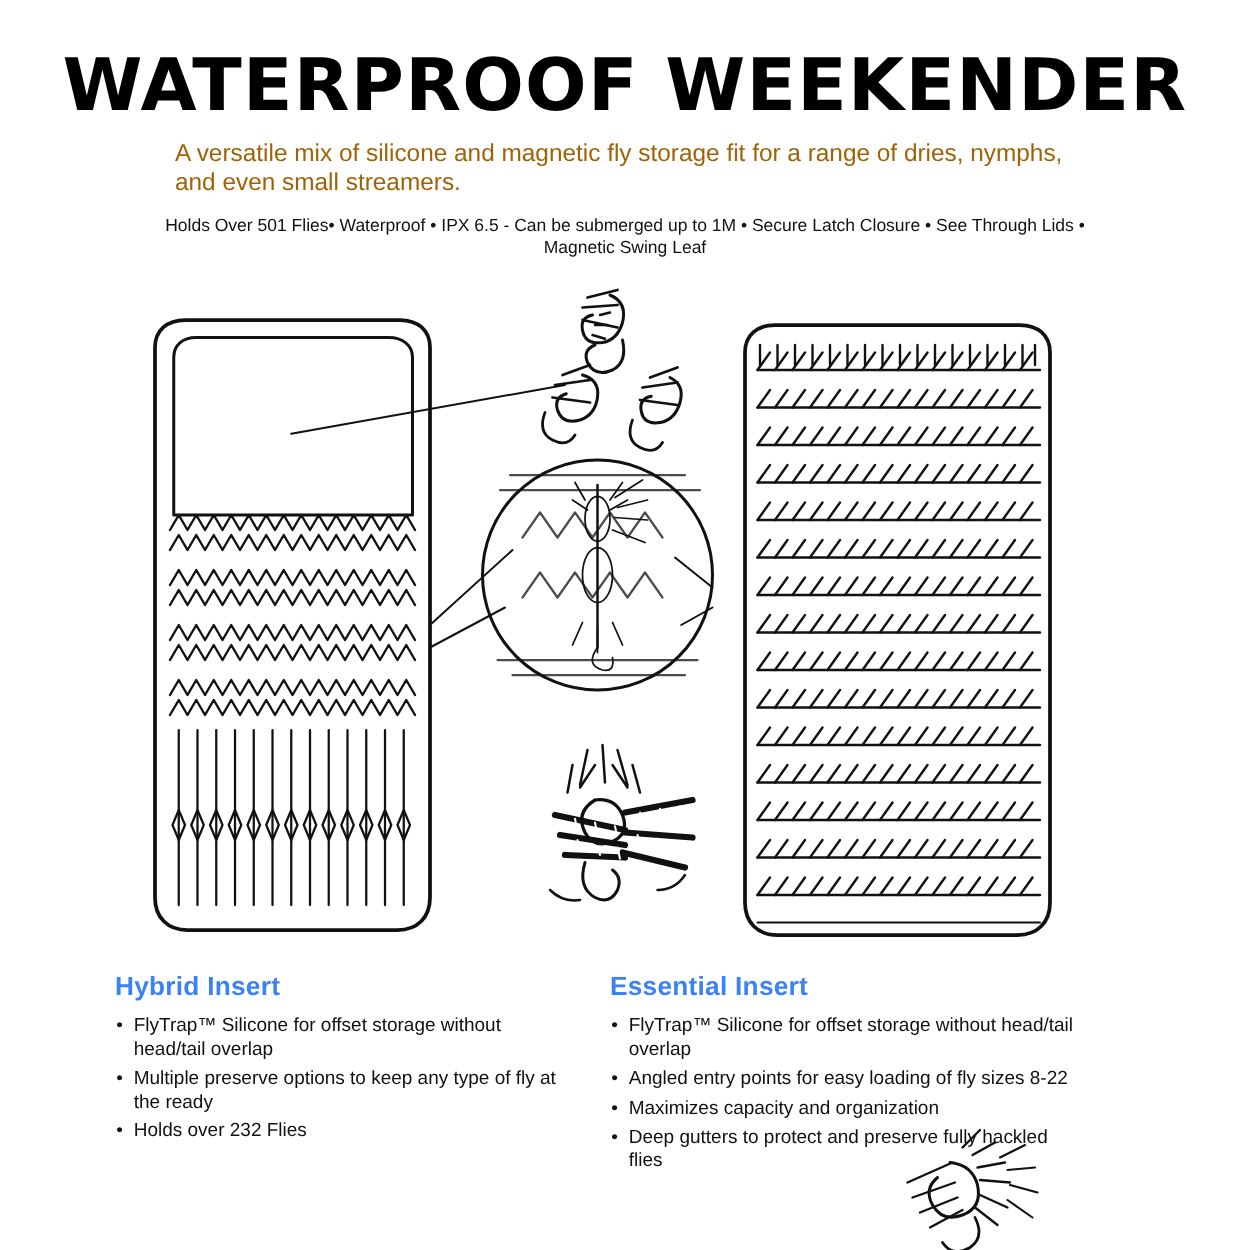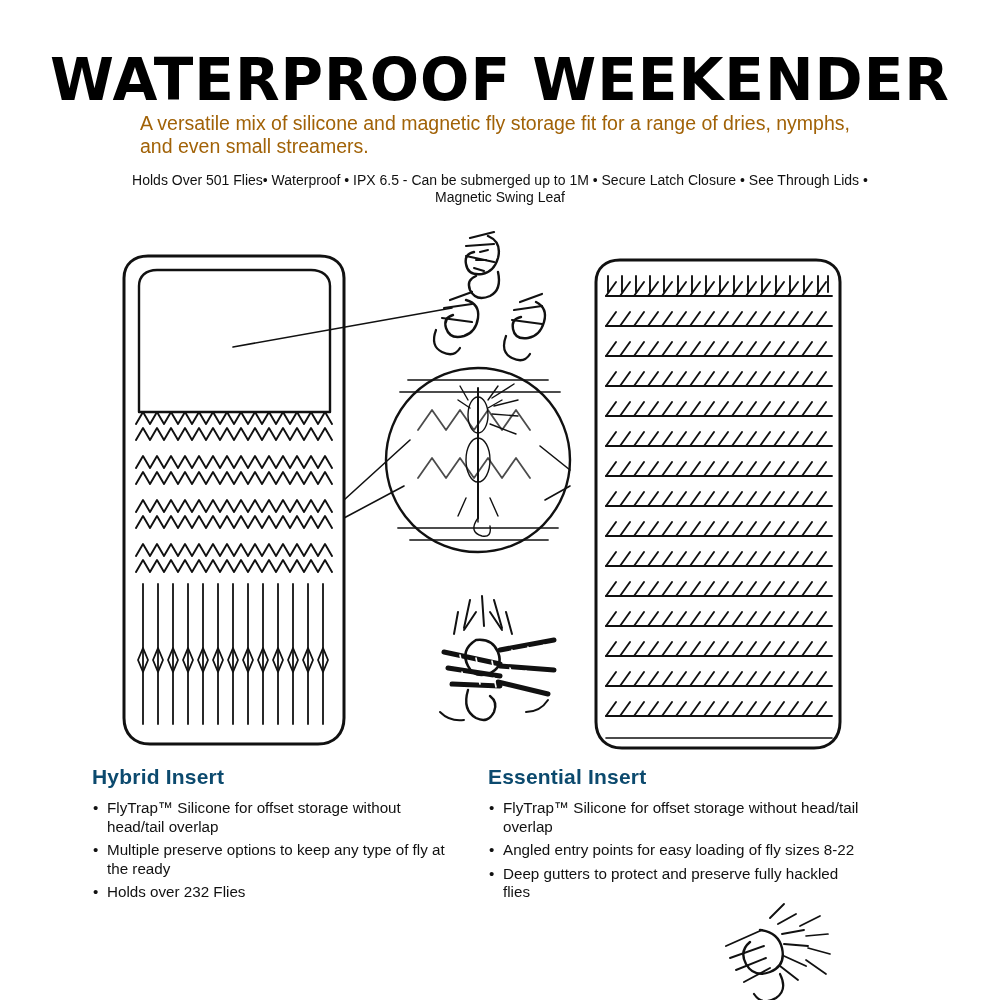--- a/index.html
+++ b/index.html
@@ -17,21 +17,21 @@
   }
   #page {
     position: relative;
     width: 1000px;
     height: 1000px;
   }
 
   
   .title {
     position: absolute;
-    top: 46px;
+    top: 34px;
     left: 0;
     width: 1000px;
     text-align: center;
     font-family: "DejaVu Sans", sans-serif;
     font-weight: bold;
     font-size: 58px;
     letter-spacing: 1px;
     color: #000;
     white-space: nowrap;
   }
@@ -65,24 +65,24 @@
 
   
   .col {
     position: absolute;
     top: 762px;
   }
   .col.left { left: 92px; width: 370px; }
   .col.right { left: 488px; width: 375px; }
 
   .col h3 {
-    margin: 3px 0 10px 0;
+    margin: 16px 0 10px 0;
     font-size: 21px;
     font-weight: bold;
-    color: #0c4a6e;
+    color: #3b82f6;
     letter-spacing: .2px;
   }
   .col ul {
     margin: 0;
     padding: 0;
     list-style: none;
   }
   .col li {
     position: relative;
     padding-left: 15px;
@@ -350,17 +350,18 @@
       <li>Multiple preserve options to keep any type of fly at the ready</li>
       <li>Holds over 232 Flies</li>
     </ul>
   </div>
 
   <div class="col right">
     <h3>Essential Insert</h3>
     <ul>
       <li>FlyTrap™ Silicone for offset storage without head/tail overlap</li>
       <li>Angled entry points for easy loading of fly sizes 8-22</li>
+      <li>Maximizes capacity and organization</li>
       <li>Deep gutters to protect and preserve fully hackled flies</li>
     </ul>
   </div>
 
 </div>
 
 </body></html>

